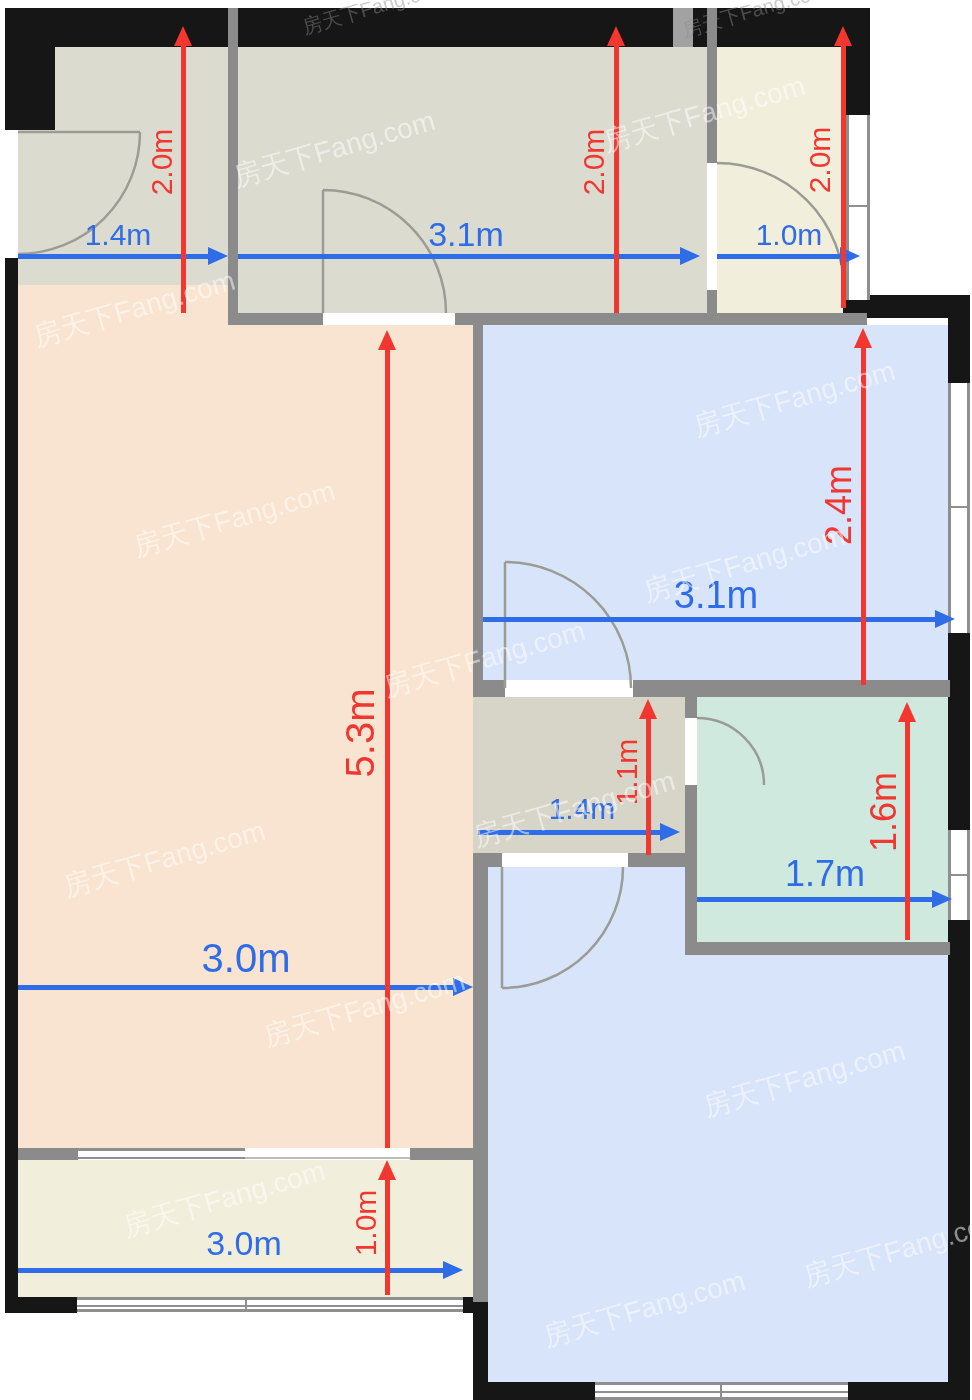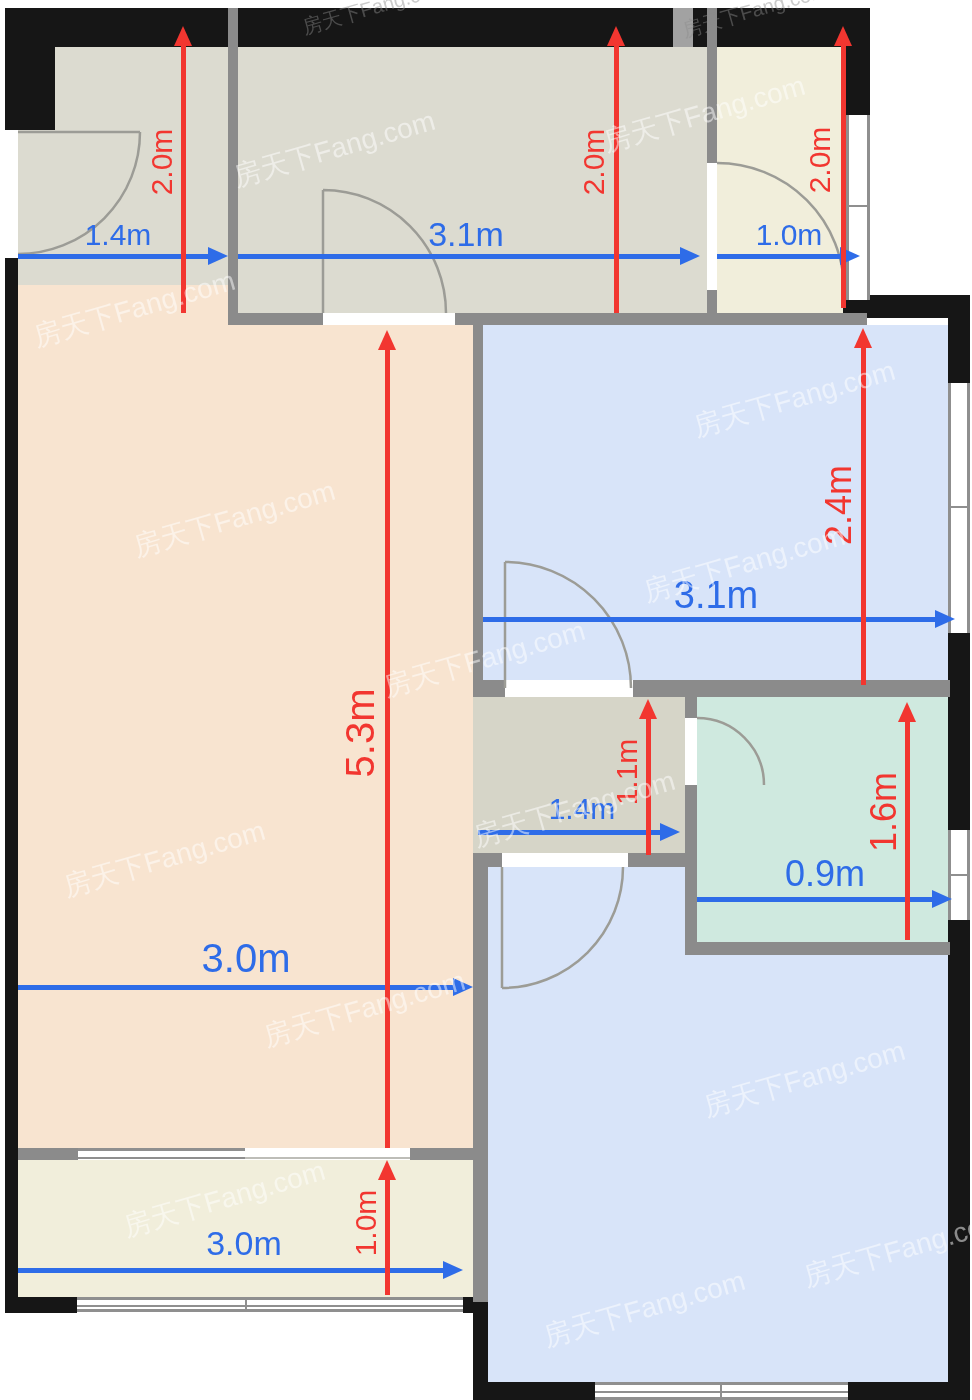--- a/index.html
+++ b/index.html
@@ -145,21 +145,21 @@
   <span class="lblh" style="left:716px;top:595px;font-size:38px;">3.1m</span>
 
   <div class="dimh" style="left:478px;top:830px;width:182px;">
       <div class="head"></div>
     </div>
   <span class="lblh" style="left:582px;top:809px;font-size:30px;">1.4m</span>
 
   <div class="dimh" style="left:697px;top:897px;width:235px;">
       <div class="head"></div>
     </div>
-  <span class="lblh" style="left:825px;top:874px;font-size:36px;">0.9m</span>
+  <span class="lblh" style="left:825px;top:874px;font-size:36px;">1.7m</span>
 
   <div class="dimh" style="left:18px;top:985px;width:435px;">
       <div class="head"></div>
     </div>
   <span class="lblh" style="left:246px;top:958px;font-size:40px;">3.0m</span>
 
   <div class="dimh" style="left:18px;top:1268px;width:425px;">
       <div class="head"></div>
     </div>
   <span class="lblh" style="left:244px;top:1243px;font-size:34px;">3.0m</span>

